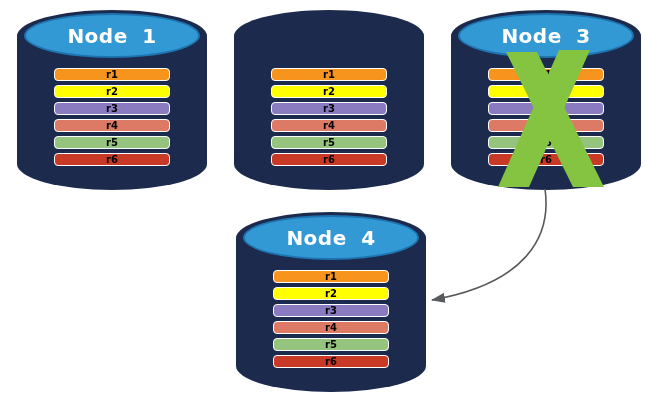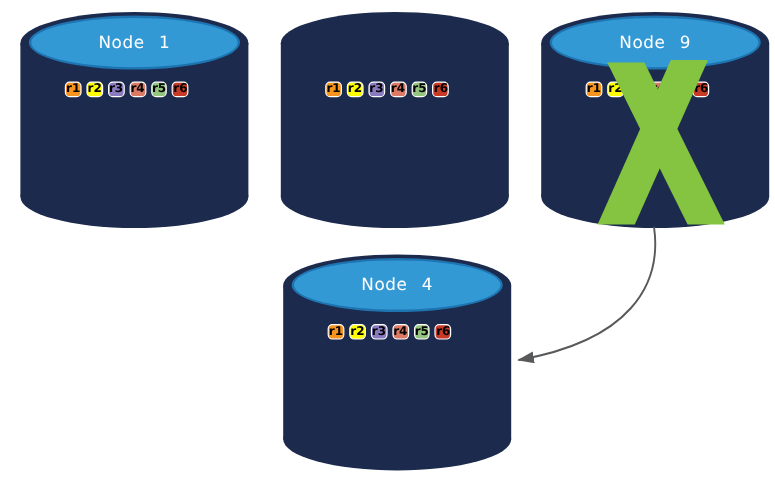--- a/index.html
+++ b/index.html
@@ -38,28 +38,28 @@
     position: absolute; left: 7px; top: 3px; width: 176px; height: 45px;
     box-sizing: border-box;
     background: var(--cylinder-top, #3399D5);
     border: 2px solid var(--cylinder-top-border, #1E74B0);
     border-radius: 50%;
     z-index: 2;
     display: flex; align-items: center; justify-content: center;
   }
   .node-title {
     color: var(--title-text, #ffffff);
-    font-size: 14px;
-    font-weight: normal;
+    font-size: 20px;
+    font-weight: bold;
     word-spacing: 7px;
     letter-spacing: 0.5px;
   }
   .bars {
     position: absolute; left: 37px; top: 58px; width: 116px;
-    display: flex; gap: 4px;
+    display: flex; flex-direction: column; gap: 4px;
     z-index: 3;
   }
   .bar {
     height: 13px;
     box-sizing: border-box;
     border: 1.5px solid var(--bar-border, #ffffff);
     border-radius: 4px;
     display: flex; align-items: center; justify-content: center;
     color: var(--bar-text, #000000);
     font-size: 10px;
@@ -111,21 +111,21 @@
         <div class="bar" style="background: rgb(148, 196, 126);">r5</div>
         <div class="bar" style="background: rgb(200, 58, 38);">r6</div>
       </div>
   </div>
 
   <div class="node node-pos-2">
     <div class="cyl-rim"></div>
     <div class="cyl-mid"></div>
     <div class="cyl-bottom"></div>
     <div class="cyl-top">
-      <span class="node-title">Node 9</span>
+      <span class="node-title">Node 3</span>
     </div>
     <div class="bars">
         <div class="bar" style="background: rgb(247, 148, 30);">r1</div>
         <div class="bar" style="background: rgb(255, 255, 0);">r2</div>
         <div class="bar" style="background: rgb(138, 122, 192);">r3</div>
         <div class="bar" style="background: rgb(220, 122, 102);">r4</div>
         <div class="bar" style="background: rgb(148, 196, 126);">r5</div>
         <div class="bar" style="background: rgb(200, 58, 38);">r6</div>
       </div>
     <svg class="x-overlay" width="190" height="180" viewBox="0 0 190 180" aria-hidden="true">

